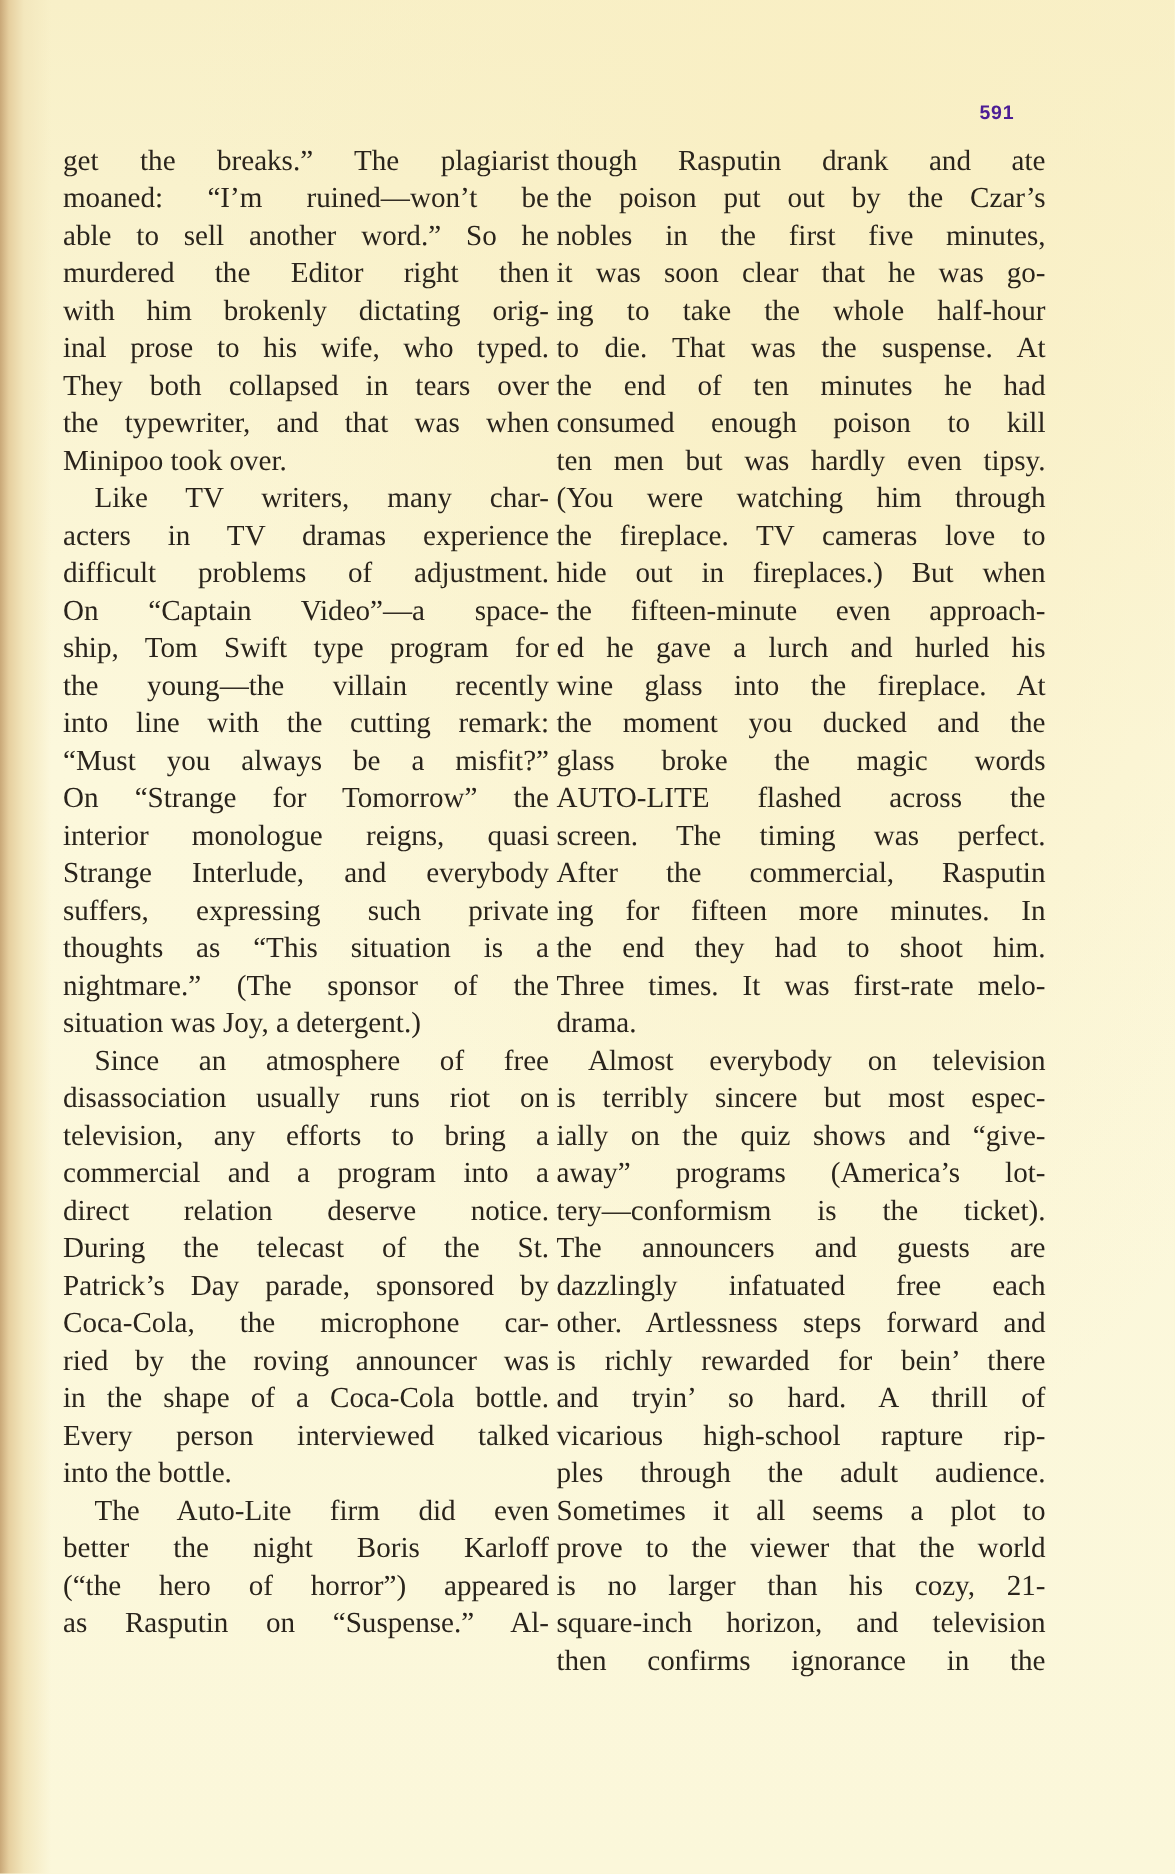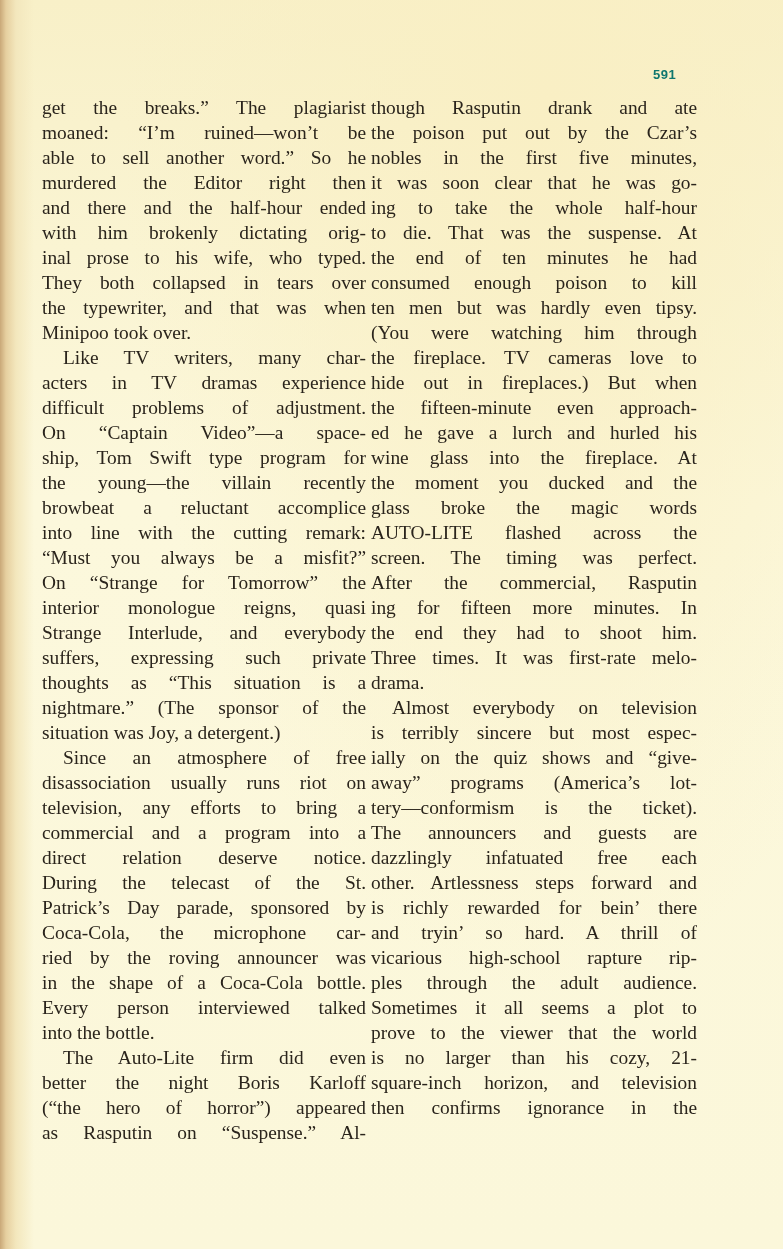--- a/index.html
+++ b/index.html
@@ -21,21 +21,21 @@
     left: 0; top: 0; width: 783px; height: 1249px;
   }
   .page-number {
     position: absolute;
     top: 67px;
     left: 653px;
     font-family: "Liberation Sans", "DejaVu Sans", sans-serif;
     font-weight: bold;
     font-size: 13px;
     letter-spacing: 0.5px;
-    color: #0f766e;
+    color: #4c1d95;
   }
   .column {
     position: absolute;
     top: 95px;
     width: 324px;
   }
   .column.left { left: 42px; }
   .column.right { left: 371px; width: 326px; }
   .line {
     display: block;
@@ -54,33 +54,31 @@
 </head>
 <body>
 
 <div class="page">
   <div class="page-number">591</div>
   <div class="column left">
       <div class="line">get the breaks.” The plagiarist</div>
       <div class="line">moaned: “I’m ruined—won’t be</div>
       <div class="line">able to sell another word.” So he</div>
       <div class="line">murdered the Editor right then</div>
-      <div class="line">and there and the half-hour ended</div>
       <div class="line">with him brokenly dictating orig-</div>
       <div class="line">inal prose to his wife, who typed.</div>
       <div class="line">They both collapsed in tears over</div>
       <div class="line">the typewriter, and that was when</div>
       <div class="line last">Minipoo took over.</div>
       <div class="line indent">Like TV writers, many char-</div>
       <div class="line">acters in TV dramas experience</div>
       <div class="line">difficult problems of adjustment.</div>
       <div class="line">On “Captain Video”—a space-</div>
       <div class="line">ship, Tom Swift type program for</div>
       <div class="line">the young—the villain recently</div>
-      <div class="line">browbeat a reluctant accomplice</div>
       <div class="line">into line with the cutting remark:</div>
       <div class="line">“Must you always be a misfit?”</div>
       <div class="line">On “Strange for Tomorrow” the</div>
       <div class="line">interior monologue reigns, quasi</div>
       <div class="line"><span class="it">Strange Interlude,</span><span> and everybody</span></div>
       <div class="line">suffers, expressing such private</div>
       <div class="line">thoughts as “This situation is a</div>
       <div class="line">nightmare.” (The sponsor of the</div>
       <div class="line last">situation was Joy, a detergent.)</div>
       <div class="line indent">Since an atmosphere of free</div>

